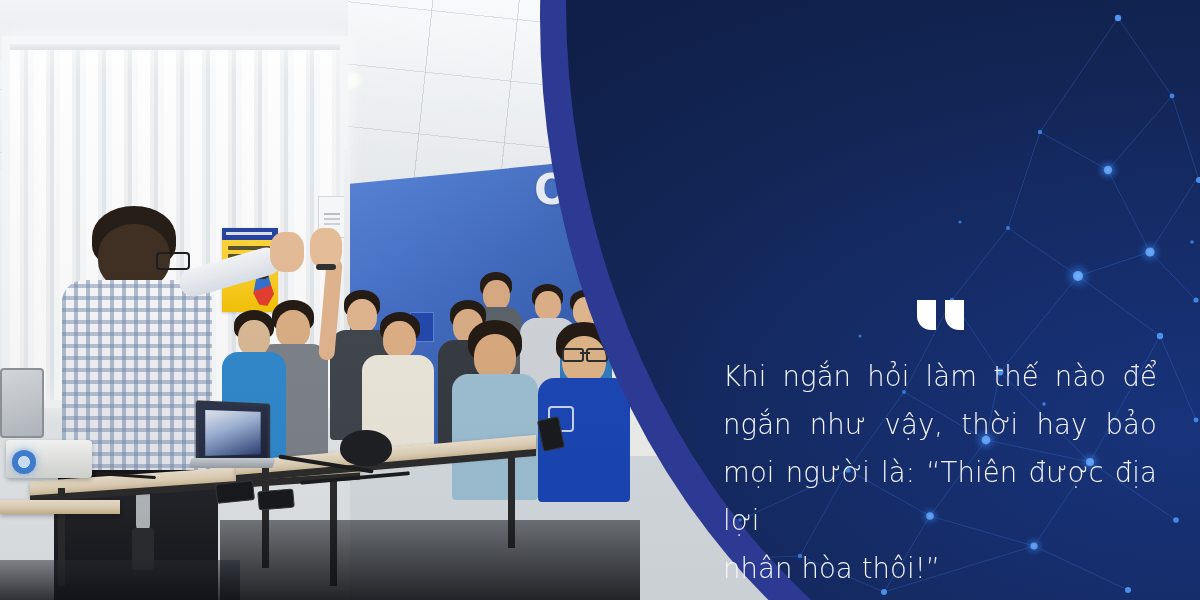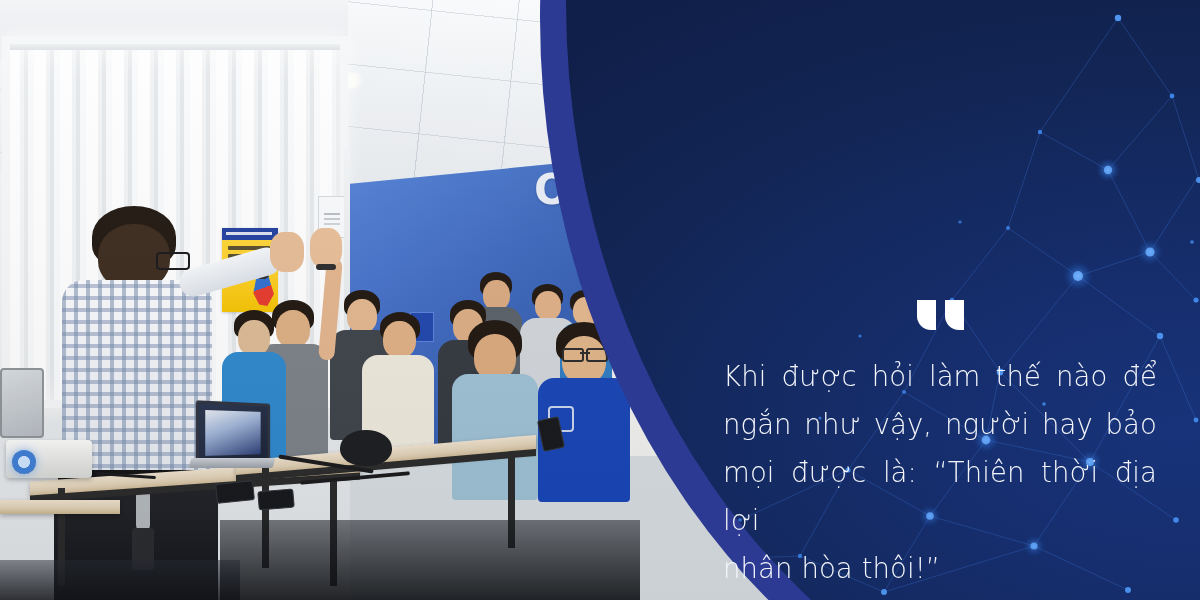--- a/index.html
+++ b/index.html
@@ -503,20 +503,20 @@
       </g>
     </svg>
   </div>
 
   <div id="quote-block">
     <div id="quote-mark">
       <span class="qm"></span>
         <span class="qm"></span>
     </div>
     <div id="quote-text">
-      <span class="line j">Khi được hỏi làm thế nào để</span>
-      <span class="line j">ngắn như vậy, người hay bảo</span>
-      <span class="line j">mọi được là: “Thiên thời địa lợi</span>
+      <span class="line j">Khi ngắn hỏi làm thế nào để</span>
+      <span class="line j">ngắn như vậy, thời hay bảo</span>
+      <span class="line j">mọi người là: “Thiên được địa lợi</span>
       <span class="line last">nhân hòa thôi!”</span>
     </div>
   </div>
 
 </div>
 
 </body></html>

